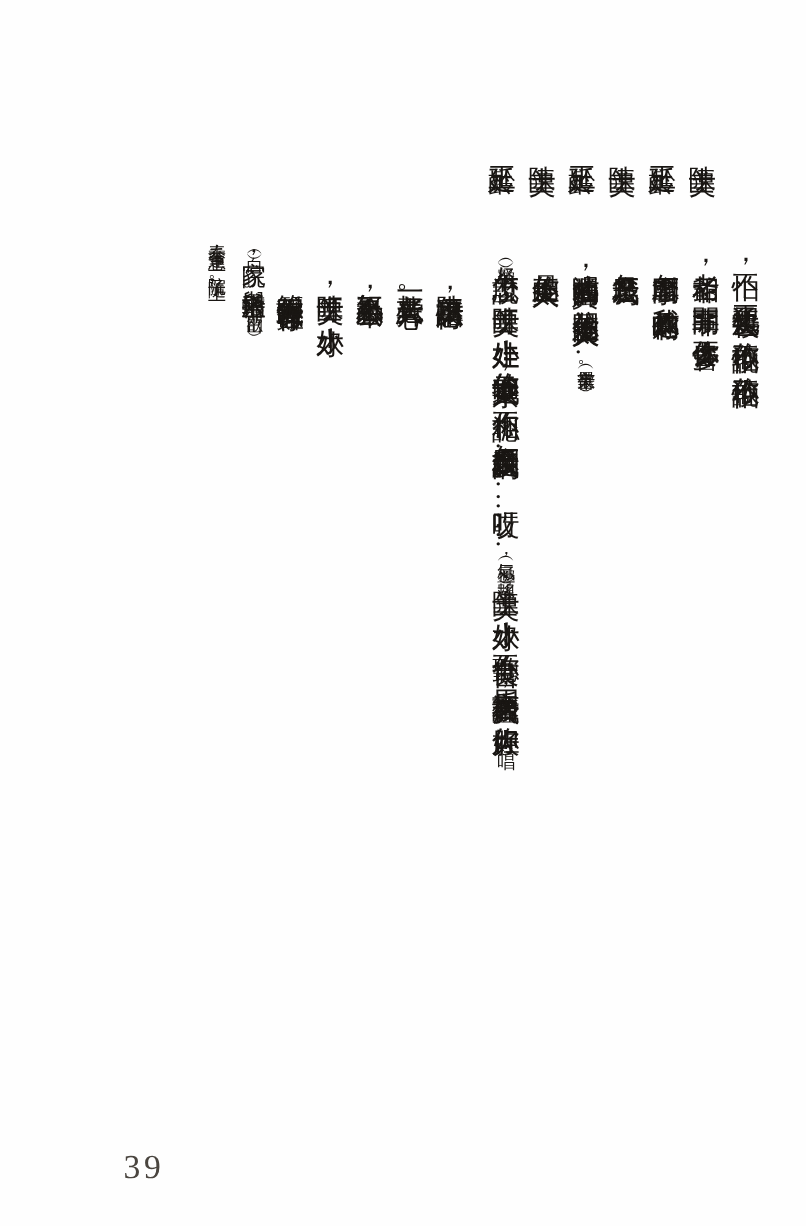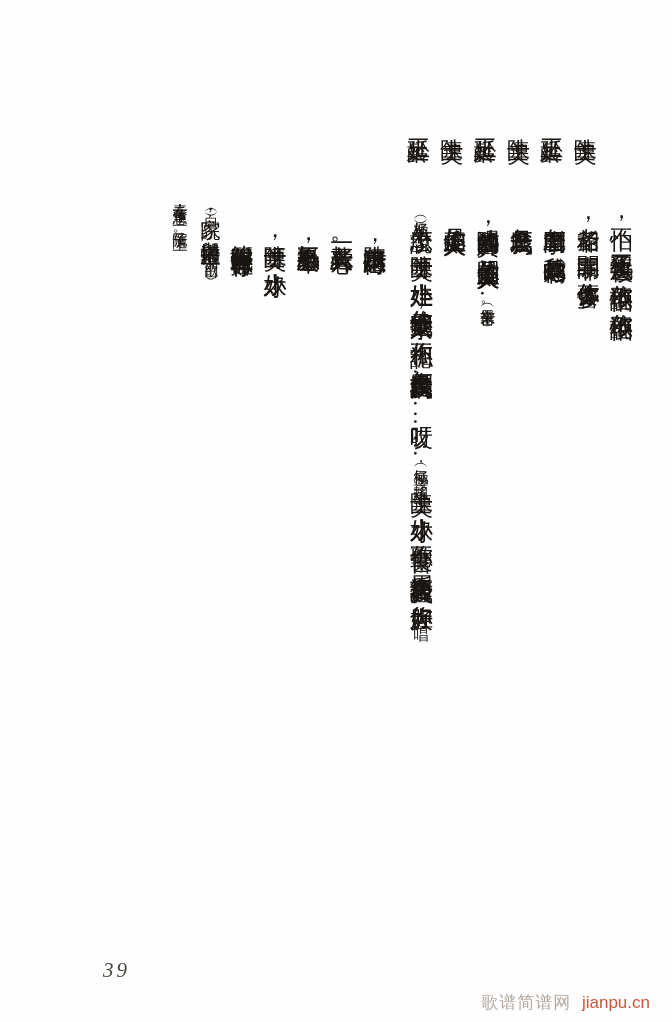--- a/index.html
+++ b/index.html
@@ -39,22 +39,21 @@
     top: 5px;
     right: 3px;
     letter-spacing: 1px;
   }
   .sm { font-size: 15px; letter-spacing: 0; }
   .stage-speech .sm { font-size: 14px; }
   .page-number {
     position: absolute;
     left: 103px;
     top: 958px;
-    font-size: 21px;
-    font-style: italic;
+    font-size: 28px;
     color: #4a453f;
     letter-spacing: 3px;
     font-family: "Liberation Serif", serif;
   }
   .watermark {
     position: absolute;
     right: 22px;
     bottom: 8px;
     font-size: 17px;
     font-family: "Liberation Sans", sans-serif;
@@ -77,17 +76,13 @@
       <div class="line dialogue"><span class="speaker">王延齡</span><span><span class="sm">（怒極）</span><span>怎麼說！陳士美呀，小娃娃！你的妻子找進京來，你不相認，怎麼反倒說是我的……哎呀……</span><span class="sm">（氣極，搖頭）</span><span>陳士美，小奴才！你不聽良言，反用言語衝撞於我，你好大胆！</span><span class="sm">（唱）</span></span></div>
       <div class="line lyric group-start"><span><span>陳士美講話不思忖，</span></span></div>
       <div class="line lyric"><span><span>枉費老夫一片心。</span></span></div>
       <div class="line lyric"><span><span>怒氣不息去動本，</span></span></div>
       <div class="line lyric"><span><span>陳士美呀，小奴才！</span></span></div>
       <div class="line lyric"><span><span>管叫你罷職丟官命難存！</span></span></div>
       <div class="line stage-speech"><span><span class="sm">（白）</span><span>家院，與爺搭轎上殿。</span><span class="sm">（欲出門。）</span></span></div>
       <div class="line stage-direction"><span><span>秦香蓮急上，院子隨上。</span></span></div>
     </div>
   <div class="page-number">39</div>
-  <div class="watermark">
-    <span class="wm-name">歌谱简谱网</span>
-    <span class="wm-url">jianpu.cn</span>
-  </div>
 </div>
 
 </body></html>

